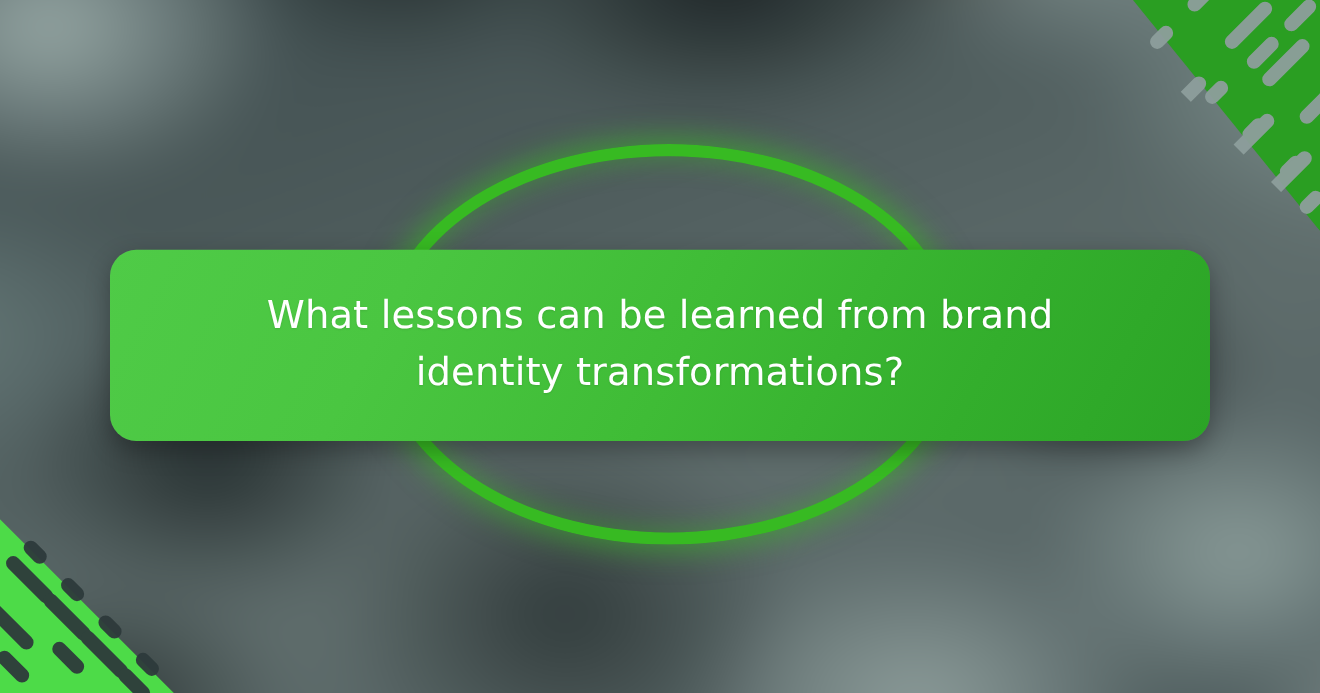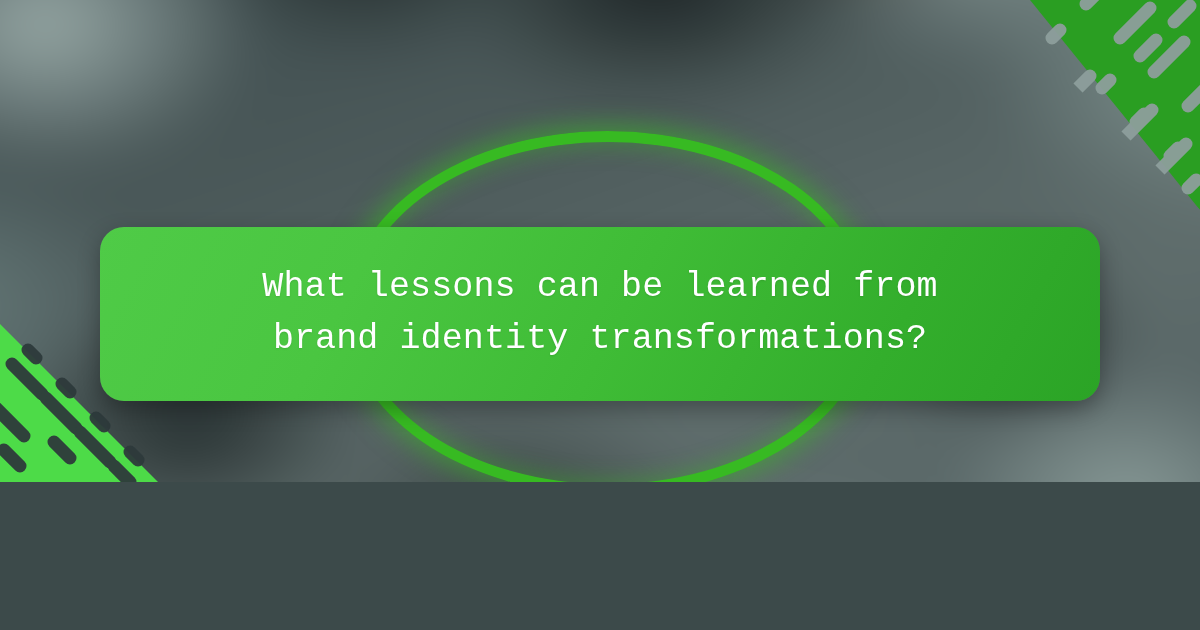--- a/index.html
+++ b/index.html
@@ -5,24 +5,23 @@
   * { margin:0; padding:0; box-sizing:border-box; }
   html,body { width:1200px; height:630px; overflow:hidden; }
   body {
     font-family:"DejaVu Sans", sans-serif;
     background:#3c4a4a;
   }
 
   .stage {
     position:relative;
     width:1200px;
-    height:482px;
+    height:630px;
     overflow:hidden;
     background:#ffffff;
-    font-family:Liberation Mono, monospace;
   }
 
   
   .bg-photo {
     position:absolute;
     left:-90px; top:-90px;
     width:1380px; height:810px;
     filter:blur(26px) saturate(0.85);
     transform:scale(1.06);
   }

